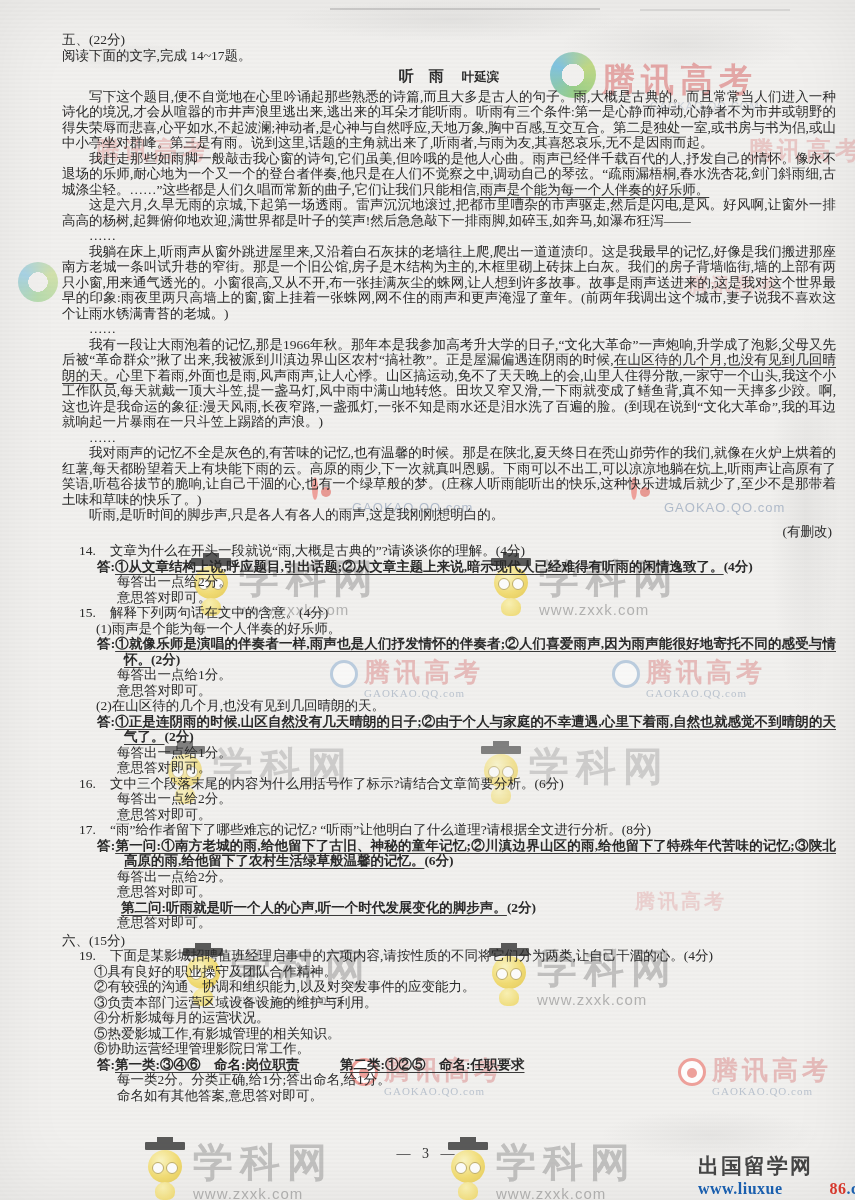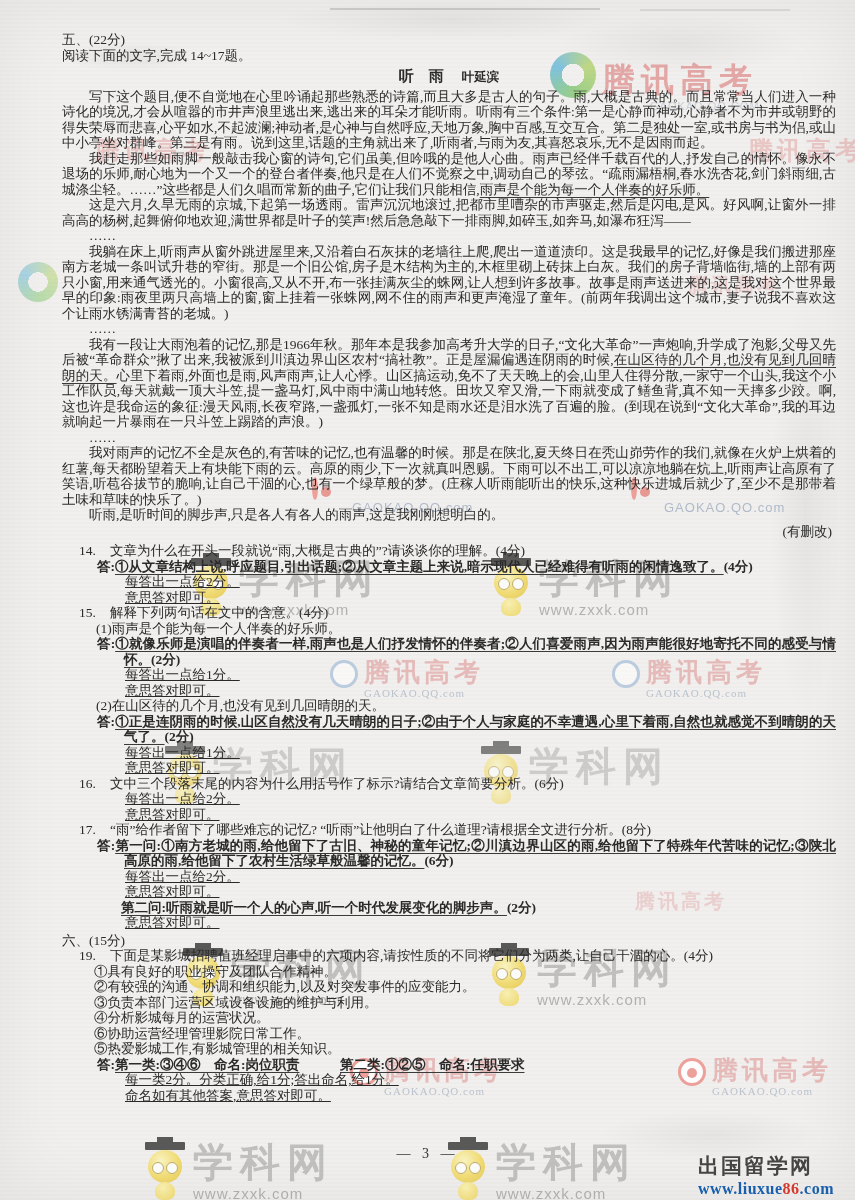--- a/index.html
+++ b/index.html
@@ -23,21 +23,21 @@
   .essay-title { text-align:center; font-weight:bold; font-size:15px; margin:6px 0 3px 0; }
   .essay-title .a { font-size:12.5px; margin-left:18px; }
   .para { margin:0; text-indent:2em; }
   .del-note { text-align:right; padding-right:4px; margin:1px 0 4px 0; }
   .sec-head { margin:2px 0 0 0; }
   .question { position:relative; padding-left:48px; margin:0; }
   .qnum { position:absolute; left:17px; top:0; }
   .qtext { margin:0; }
   .ans-line { margin-left:-13px; padding-left:27px; text-indent:-27px; }
   .ans-label, .ans-rich { font-weight:bold; }
-  .note { margin-left:15px;text-decoration:underline; }
+  .note { margin-left:7px; }
   .note-ans { margin-left:11px; font-weight:bold; }
   .subq { margin-left:-14px; }
   .item { margin-left:-16px; }
   .u { text-decoration:underline; text-decoration-thickness:1.2px; text-underline-offset:3px; text-decoration-color:#3a3a3a; }
   .footer-page { position:absolute; left:0; right:0; top:1146px; text-align:center; letter-spacing:4px; font-size:14px; color:#333; }
 
   
   .wm { position:absolute; white-space:nowrap; z-index:0; }
   .sans { font-family:"Liberation Sans","DejaVu Sans",sans-serif; }
   .swirl { width:46px; height:46px; border-radius:50%; opacity:.7;
@@ -67,21 +67,21 @@
     background: radial-gradient(circle at 38% 32%, #fcf5b4, #f1d54e 55%, #ddbb2a); }
   .xkw-mascot .g { top:22px; width:10px; height:10px; border-radius:50%; background:#fff; border:1px solid #b09a40; }
   .xkw-mascot .g1 { left:10px; } .xkw-mascot .g2 { left:24px; }
   .xkw-mascot .bd { left:13px; top:42px; width:20px; height:18px; border-radius:50% 50% 40% 40%;
     background: radial-gradient(circle at 40% 30%, #fbf0a0, #eccf46); }
   .xkw-name { font-family:"Liberation Sans","DejaVu Sans",sans-serif; font-weight:bold; font-size:40px; line-height:44px; letter-spacing:7px; color:rgba(118,118,118,.42); }
   .xkw-url { font-family:"Liberation Sans","DejaVu Sans",sans-serif; font-size:15px; color:rgba(125,125,125,.58); letter-spacing:1px; margin-top:1px; }
   .liuxue { text-align:left; }
   .liuxue-name { font-size:21px; font-weight:bold; letter-spacing:2px; color:#454545; }
   .liuxue-url { font-size:16px; font-weight:bold; color:#1a5fae; letter-spacing:.5px; }
-  .liuxue-url .red { color:#d6372c; }
+  .liuxue-url .red { color:#d6372c;margin-left:47px; }
   .noise { position:absolute; background: radial-gradient(closest-side, rgba(110,110,110,.09), rgba(110,110,110,0)); }
   .topline { position:absolute; background:rgba(80,80,80,.22); height:2px; }
 </style>
 </head>
 <body>
 
 <div class="page">
 
   <div>
     <i class="topline" style="left:330px;top:8px;width:270px;"></i>
@@ -311,22 +311,22 @@
 
     <div class="line sec-head">六、(15分)</div>
 
     <div class="question">
       <span class="qnum">19.</span>
       <div class="qtext">下面是某影城招聘值班经理启事中的六项内容,请按性质的不同将它们分为两类,让自己干涸的心。(4分)</div>
       <div class="item">①具有良好的职业操守及团队合作精神。</div>
       <div class="item">②有较强的沟通、协调和组织能力,以及对突发事件的应变能力。</div>
       <div class="item">③负责本部门运营区域设备设施的维护与利用。</div>
       <div class="item">④分析影城每月的运营状况。</div>
+      <div class="item">⑤热爱影城工作,有影城管理的相关知识。</div>
       <div class="item">⑥协助运营经理管理影院日常工作。</div>
-      <div class="item">⑤热爱影城工作,有影城管理的相关知识。</div>
       <div class="ans-line"><span class="ans-label">答:</span><span class="ans-rich"><span class="u">第一类:③④⑥　命名:岗位职责</span><span>　　　</span><span class="u">第二类:①②⑤　命名:任职要求</span></span></div>
       <div class="note">每一类2分。分类正确,给1分;答出命名,给1分。</div>
       <div class="note">命名如有其他答案,意思答对即可。</div>
     </div>
   </div>
 
   <div class="footer-page">— 3 —</div>
 </div>
 
 </body></html>

